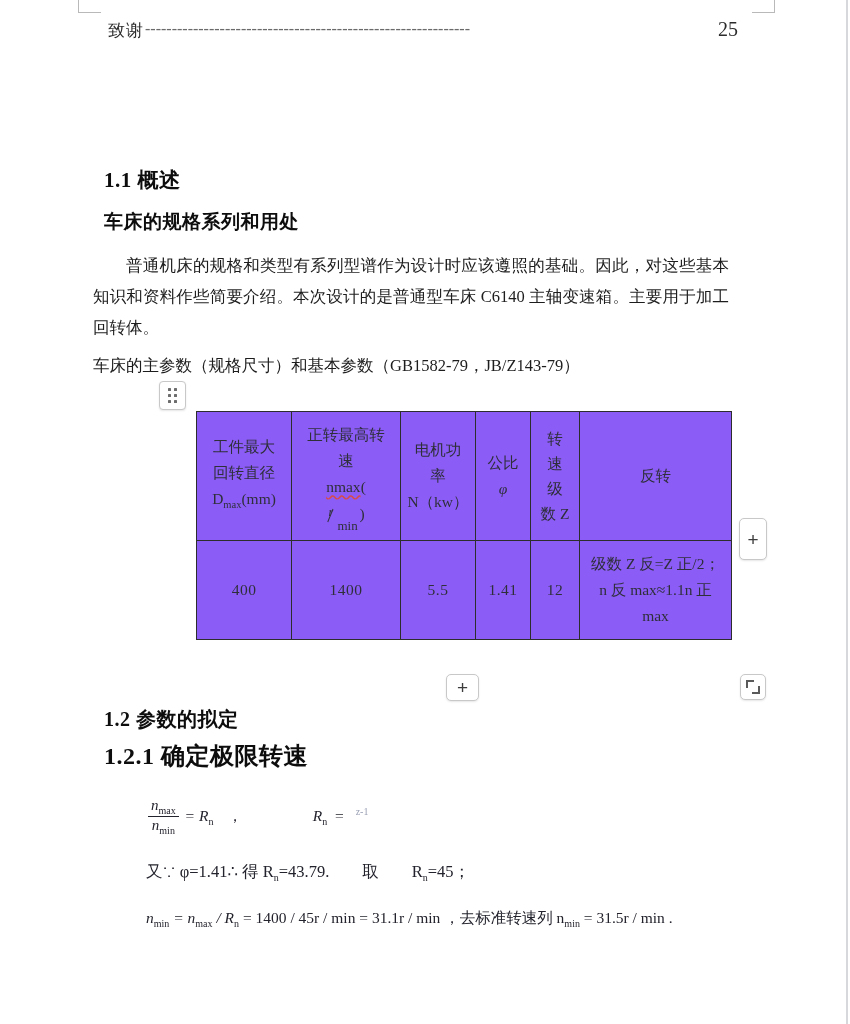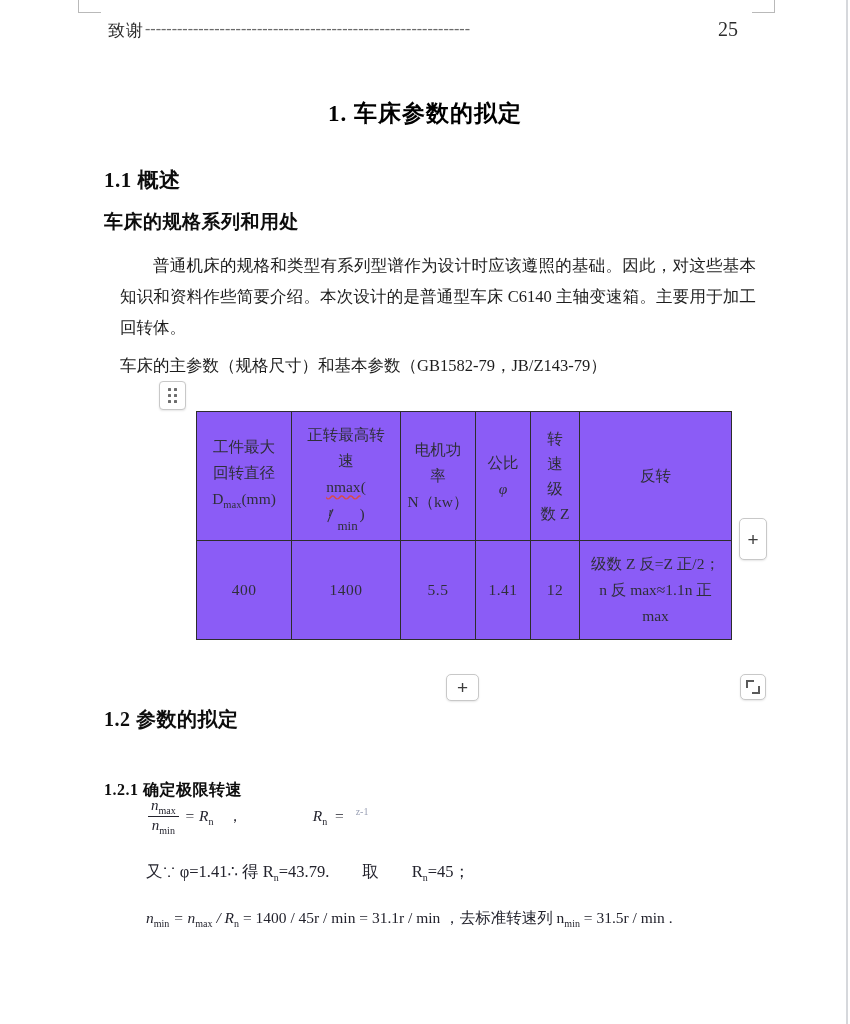--- a/index.html
+++ b/index.html
@@ -92,27 +92,27 @@
     position: absolute;
     left: 104px;
     font-size: 19px;
     font-weight: bold;
     letter-spacing: 0.5px;
     color: #0d0d0d;
   }
   #h-11  { top: 166px; }
   #h-spec{ top: 209px; }
   #h-12  { top: 706px; font-size: 20px; }
-  #h-121 { top: 780px; font-size: 16px; }
+  #h-121 { top: 740px; font-size: 24px; }
   #h-122 { top: 952px; font-size: 20px; }
 
   
   .para {
     position: absolute;
-    left: 120px;
+    left: 93px;
     width: 636px;
     font-size: 16.5px;
     line-height: 31px;
     text-align: justify;
     color: #1d1d1d;
   }
   #p-intro { top: 250px; text-indent: 2em; }
   #p-params { top: 350px; }
 
   
@@ -279,21 +279,20 @@
   <div class="crop-mark crop-tl"></div>
   <div class="crop-mark crop-tr"></div>
   <div class="right-rule"></div>
 
   <div class="toc-line">
     <span class="toc-label">致谢</span>
     <span class="toc-dots">-------------------------------------------------------------</span>
     <span class="toc-page">25</span>
   </div>
 
-  <div class="doc-title">1. 车床参数的拟定</div>
   <div class="h2" id="h-11">1.1 概述</div>
   <div class="h3" id="h-spec">车床的规格系列和用处</div>
 
   <div class="para" id="p-intro">普通机床的规格和类型有系列型谱作为设计时应该遵照的基础。因此，对这些基本知识和资料作些简要介绍。本次设计的是普通型车床 C6140 主轴变速箱。主要用于加工回转体。</div>
   <div class="para" id="p-params">车床的主参数（规格尺寸）和基本参数（GB1582-79，JB/Z143-79）</div>
 
   <div class="chrome-btn" id="tbl-drag-handle">
     <span class="dot-grid">
       <i></i>
         <i></i>

